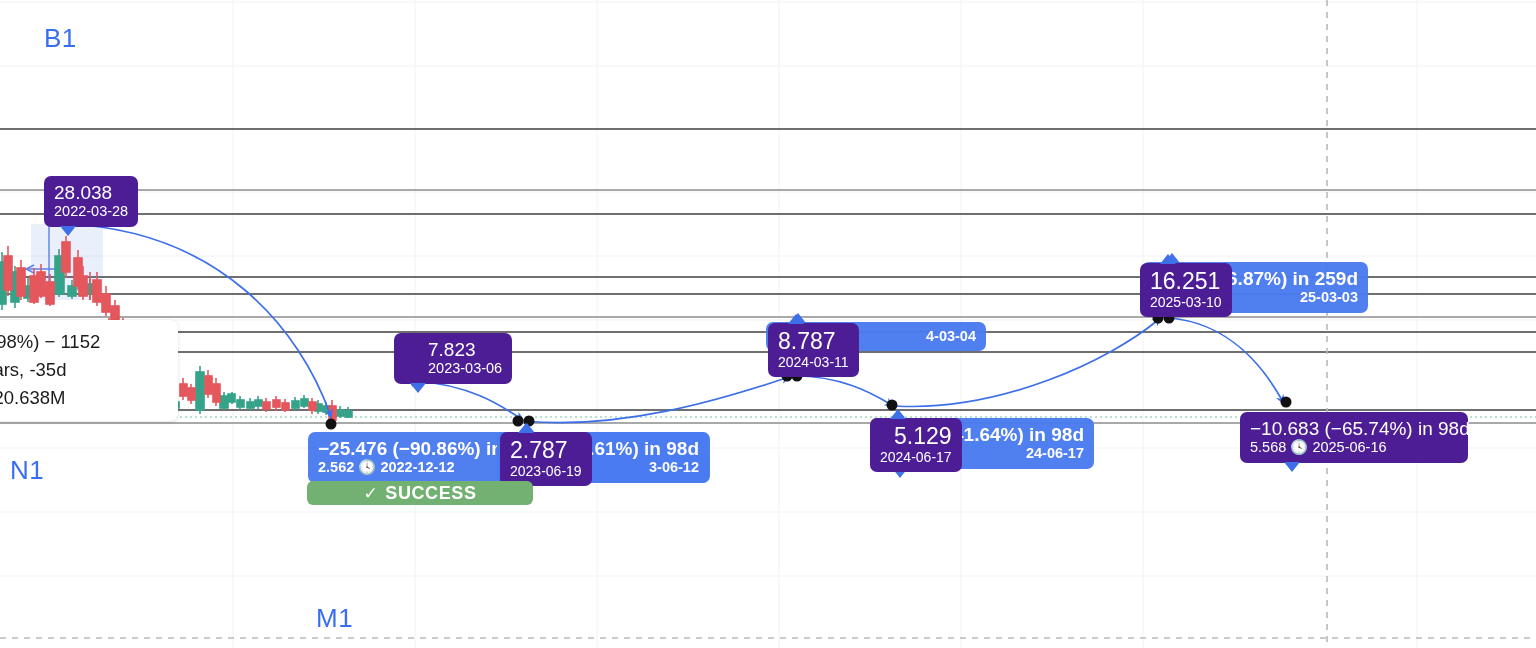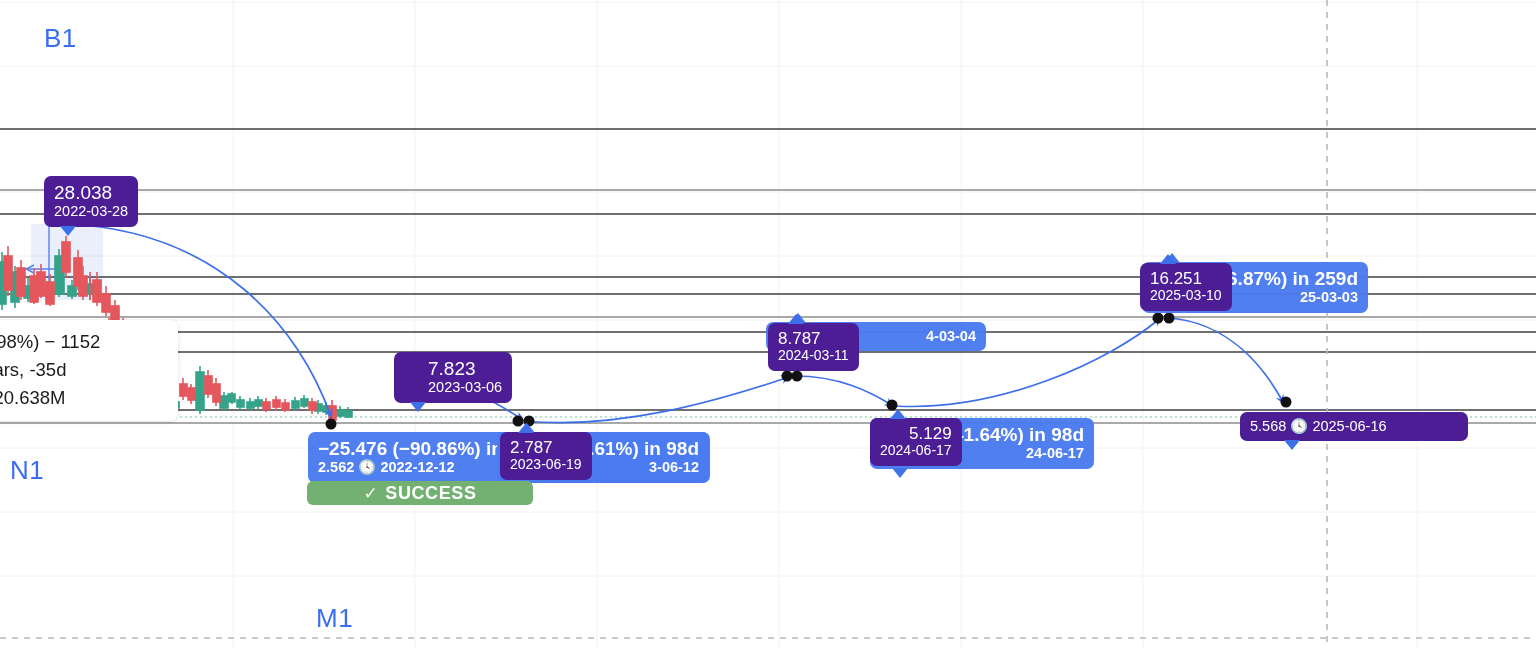--- a/index.html
+++ b/index.html
@@ -17,21 +17,21 @@
     font-weight:400;white-space:nowrap;
   }
 
   
   .lbl{
     position:absolute;background:#4c1d95;color:#ffffff;border-radius:7px;
     padding:6px 10px 7px 10px;white-space:nowrap;line-height:1.12;
   }
   .lbl .l1{font-size:19px;}
   .lbl .l2{font-size:14.5px;}
-  .lbl.small .l1{font-size:17px;}
+  .lbl.small .l1{font-size:23px;}
   .lbl.small .l2{font-size:14px;}
   .lbl .pin{
     position:absolute;width:0;height:0;border-left:8px solid transparent;
     border-right:8px solid transparent;border-top:10px solid #3d6fe8;
     bottom:-9px;
   }
   .lbl.under .pin{border-top:none;border-bottom:10px solid #3d6fe8;bottom:auto;top:-9px;}
   .lbl.behind{background:#4b7bf0;opacity:.97;font-weight:bold;}
 
   
@@ -259,31 +259,32 @@
     <span class="pin" style="left:22px;"></span>
   </div>
 
   <div class="lbl behind under" style="left:1142px;top:262px;width:206px;text-align:right;">
     <div class="l1">6.87%) in 259d</div>
     <div class="l2">25-03-03</div>
     <span class="pin" style="left:22px;"></span>
   </div>
 
   <div class="lbl" style="left:1240px;top:412px;width:208px;">
+    <div class="l1">−10.683 (−65.74%) in 98d</div>
     <div class="l2">5.568 🕓 2025-06-16</div>
     <span class="pin" style="left:44px;"></span>
   </div>
 
   <div class="lbl" style="left:44px;top:176px;">
     <div class="l1">28.038</div>
     <div class="l2">2022-03-28</div>
     <span class="pin" style="left:16px;"></span>
   </div>
 
-  <div class="lbl" style="left:394px;top:352px;padding-left:34px;">
+  <div class="lbl" style="left:394px;top:333px;padding-left:34px;">
     <div class="l1">7.823</div>
     <div class="l2">2023-03-06</div>
     <span class="pin" style="left:16px;"></span>
   </div>
 
   <div class="lbl small under" style="left:500px;top:432px;">
     <div class="l1">2.787</div>
     <div class="l2">2023-06-19</div>
     <span class="pin" style="left:18px;"></span>
   </div>

